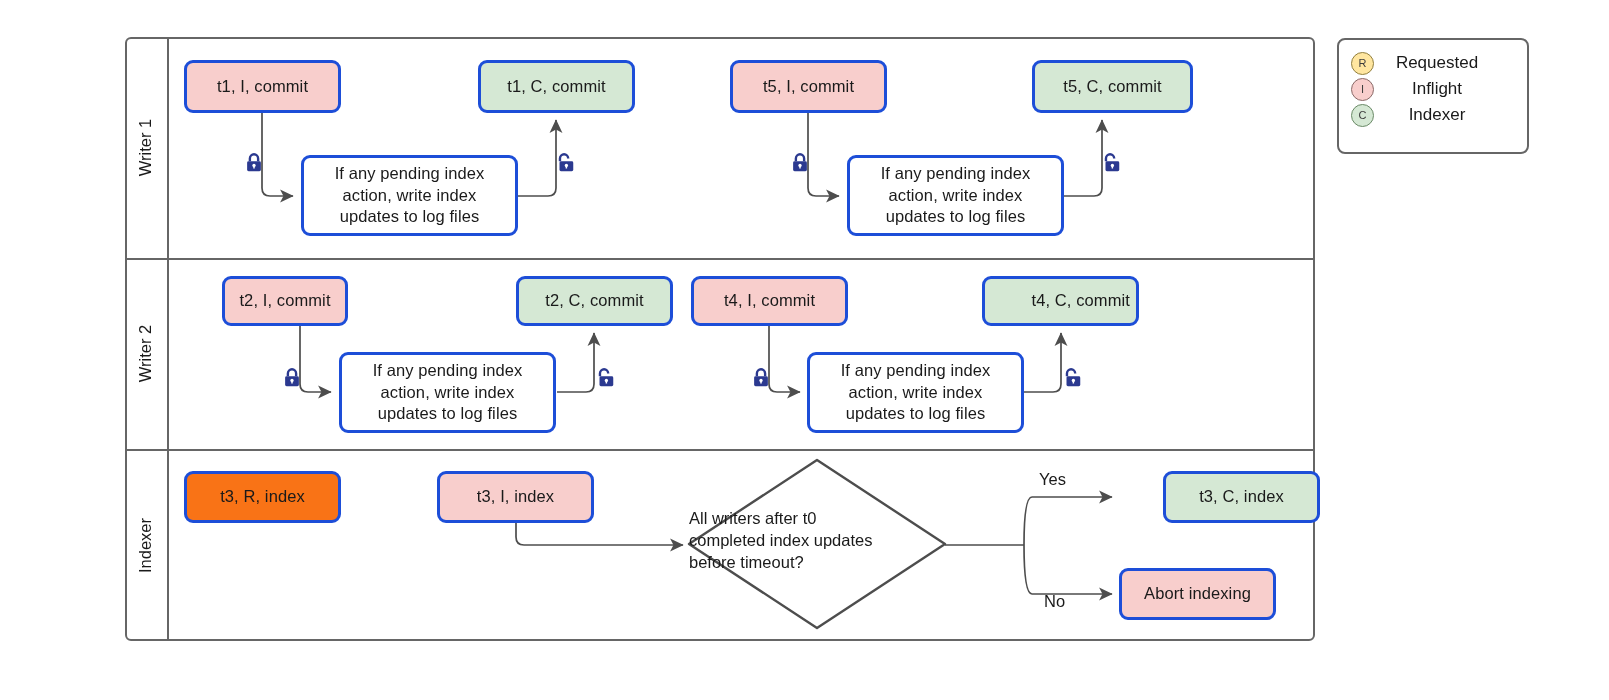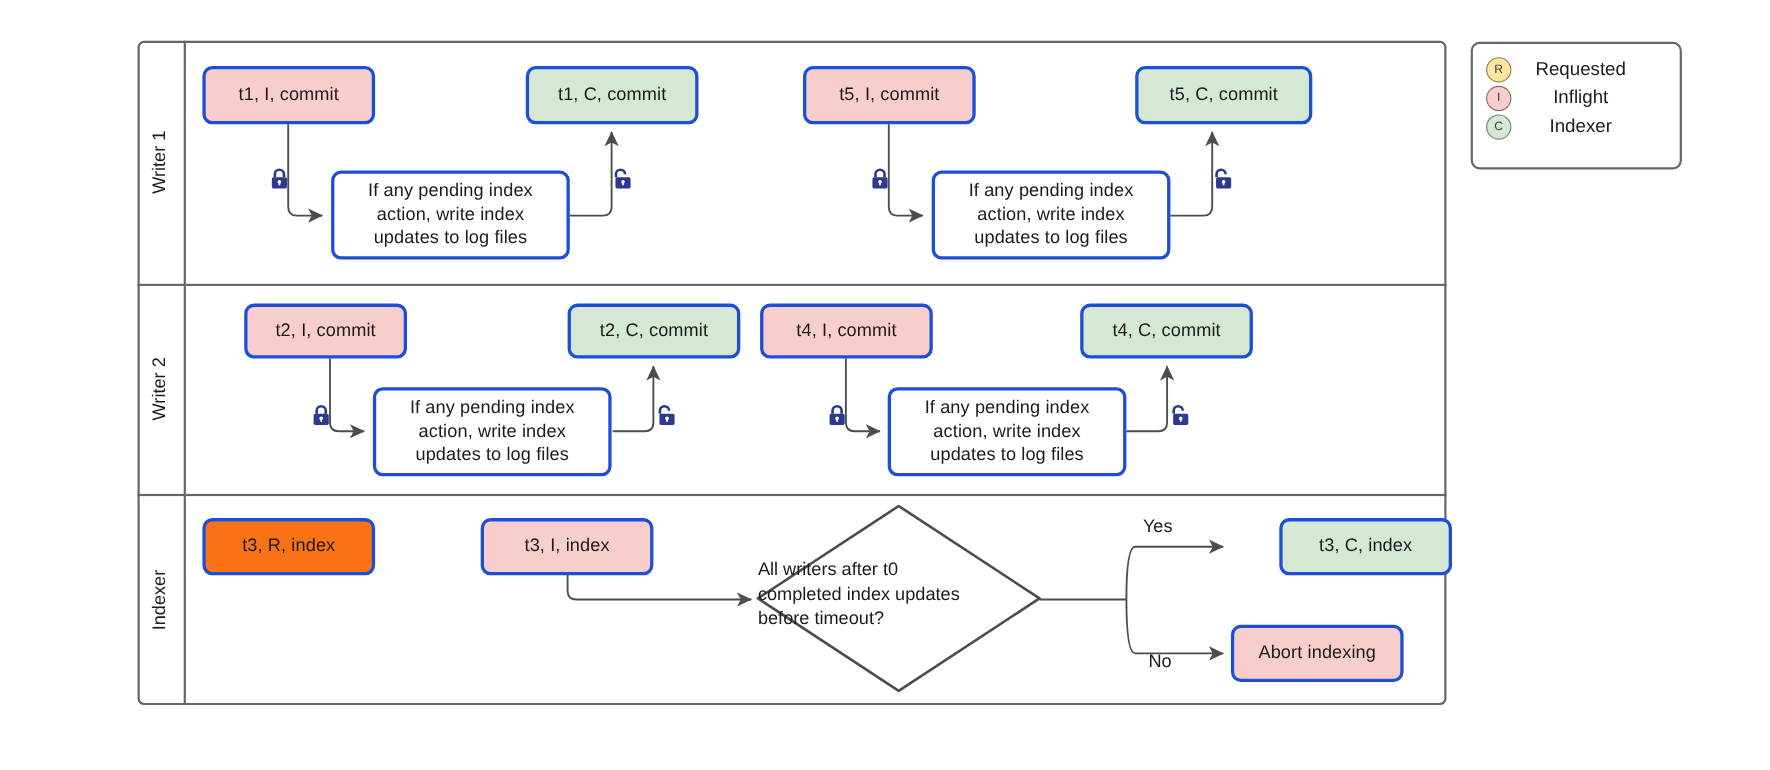--- a/index.html
+++ b/index.html
@@ -262,38 +262,38 @@
     <span class="txt">t5, C, commit</span>
   </div>
   <div class="box white" style="left:847px; top:155px; width:217px; height:81px;">
     <span class="txt">
       <span>If any pending index</span><br>
       <span>action, write index</span><br>
       <span>updates to log files</span>
     </span>
   </div>
 
-  <div class="box pink" style="left:222px; top:276px; width:148px; height:50px;">
+  <div class="box pink" style="left:222px; top:276px; width:126px; height:50px;">
     <span class="txt">t2, I, commit</span>
   </div>
   <div class="box green" style="left:516px; top:276px; width:157px; height:50px;">
     <span class="txt">t2, C, commit</span>
   </div>
   <div class="box white" style="left:339px; top:352px; width:217px; height:81px;">
     <span class="txt">
       <span>If any pending index</span><br>
       <span>action, write index</span><br>
       <span>updates to log files</span>
     </span>
   </div>
 
   <div class="box pink" style="left:691px; top:276px; width:157px; height:50px;">
     <span class="txt">t4, I, commit</span>
   </div>
-  <div class="box green" style="left:982px; top:276px; width:157px; height:50px;">
+  <div class="box green" style="left:982px; top:276px; width:157px; height:50px;justify-content:flex-end;">
     <span class="txt">t4, C, commit</span>
   </div>
   <div class="box white" style="left:807px; top:352px; width:217px; height:81px;">
     <span class="txt">
       <span>If any pending index</span><br>
       <span>action, write index</span><br>
       <span>updates to log files</span>
     </span>
   </div>
 

